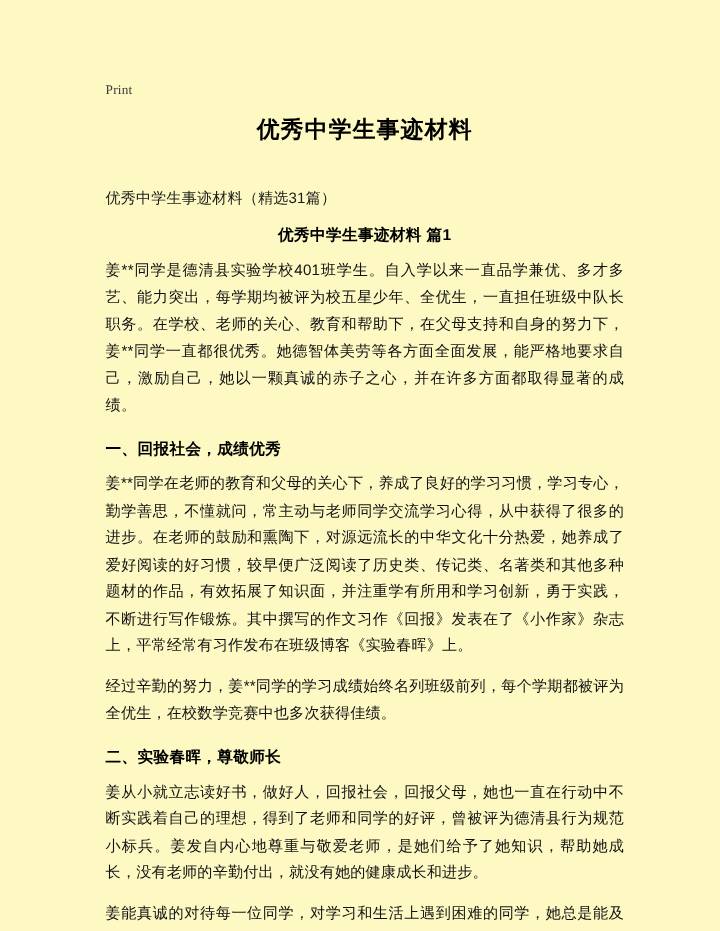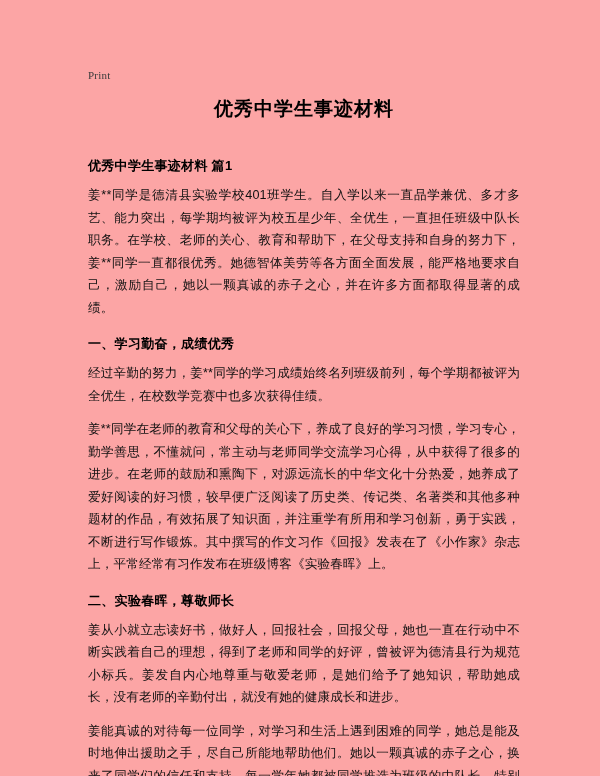--- a/index.html
+++ b/index.html
@@ -14,21 +14,21 @@
     color: #1a1a1a;
     overflow: hidden;
     position: relative;
   }
   .page {
     position: absolute;
     left: 0;
     top: 0;
     width: 600px;
     height: 776px;
-    background: #fca5a5;
+    background: #fef9c3;
   }
   .print-link {
     position: absolute;
     left: 88px;
     top: 68px;
     font-family: "Liberation Serif", "DejaVu Serif", serif;
     font-size: 11px;
     color: #3a3a3a;
     letter-spacing: 0.2px;
     line-height: 14px;
@@ -62,20 +62,21 @@
     font-family: "Liberation Sans", "DejaVu Sans", sans-serif;
     font-size: 13px;
     font-weight: bold;
     color: #000000;
     margin: 15px 0 9px 0;
     line-height: 19px;
     letter-spacing: 0.3px;
   }
   .sec-head.first {
     margin-top: 7px;
+    text-align: center;
   }
   p.para {
     font-family: "Liberation Sans", "DejaVu Sans", sans-serif;
     font-size: 12.6px;
     line-height: 22.5px;
     color: #111111;
     margin: 0 0 11px 0;
     text-align: justify;
     text-justify: inter-character;
     letter-spacing: 0.15px;
@@ -89,26 +90,27 @@
 <body>
 
 <div class="page">
 
   <a class="print-link">Print</a>
 
   <div class="content">
 
     <h1 class="doc-title">优秀中学生事迹材料</h1>
 
+    <div class="subtitle">优秀中学生事迹材料（精选31篇）</div>
 
     <h2 class="sec-head first">优秀中学生事迹材料 篇1</h2>
     <p class="para">姜**同学是德清县实验学校401班学生。自入学以来一直品学兼优、多才多艺、能力突出，每学期均被评为校五星少年、全优生，一直担任班级中队长职务。在学校、老师的关心、教育和帮助下，在父母支持和自身的努力下，姜**同学一直都很优秀。她德智体美劳等各方面全面发展，能严格地要求自己，激励自己，她以一颗真诚的赤子之心，并在许多方面都取得显著的成绩。</p>
 
-    <h2 class="sec-head">一、学习勤奋，成绩优秀</h2>
+    <h2 class="sec-head">一、回报社会，成绩优秀</h2>
+    <p class="para">姜**同学在老师的教育和父母的关心下，养成了良好的学习习惯，学习专心，勤学善思，不懂就问，常主动与老师同学交流学习心得，从中获得了很多的进步。在老师的鼓励和熏陶下，对源远流长的中华文化十分热爱，她养成了爱好阅读的好习惯，较早便广泛阅读了历史类、传记类、名著类和其他多种题材的作品，有效拓展了知识面，并注重学有所用和学习创新，勇于实践，不断进行写作锻炼。其中撰写的作文习作《回报》发表在了《小作家》杂志上，平常经常有习作发布在班级博客《实验春晖》上。</p>
     <p class="para">经过辛勤的努力，姜**同学的学习成绩始终名列班级前列，每个学期都被评为全优生，在校数学竞赛中也多次获得佳绩。</p>
-    <p class="para">姜**同学在老师的教育和父母的关心下，养成了良好的学习习惯，学习专心，勤学善思，不懂就问，常主动与老师同学交流学习心得，从中获得了很多的进步。在老师的鼓励和熏陶下，对源远流长的中华文化十分热爱，她养成了爱好阅读的好习惯，较早便广泛阅读了历史类、传记类、名著类和其他多种题材的作品，有效拓展了知识面，并注重学有所用和学习创新，勇于实践，不断进行写作锻炼。其中撰写的作文习作《回报》发表在了《小作家》杂志上，平常经常有习作发布在班级博客《实验春晖》上。</p>
 
     <h2 class="sec-head">二、实验春晖，尊敬师长</h2>
     <p class="para">姜从小就立志读好书，做好人，回报社会，回报父母，她也一直在行动中不断实践着自己的理想，得到了老师和同学的好评，曾被评为德清县行为规范小标兵。姜发自内心地尊重与敬爱老师，是她们给予了她知识，帮助她成长，没有老师的辛勤付出，就没有她的健康成长和进步。</p>
     <p class="para">姜能真诚的对待每一位同学，对学习和生活上遇到困难的同学，她总是能及时地伸出援助之手，尽自己所能地帮助他们。她以一颗真诚的赤子之心，换来了同学们的信任和支持，每一学年她都被同学推选为班级的中队长。特别是在今年的512四川汶川大地震发生后，她不仅关心着灾区受难的人民，为他们伤心流泪，而且拿出了自己积攒许久的零用钱，捐献给灾区，表达了自己的一份爱心。</p>
 
   </div>
 </div>
 
 </body></html>

